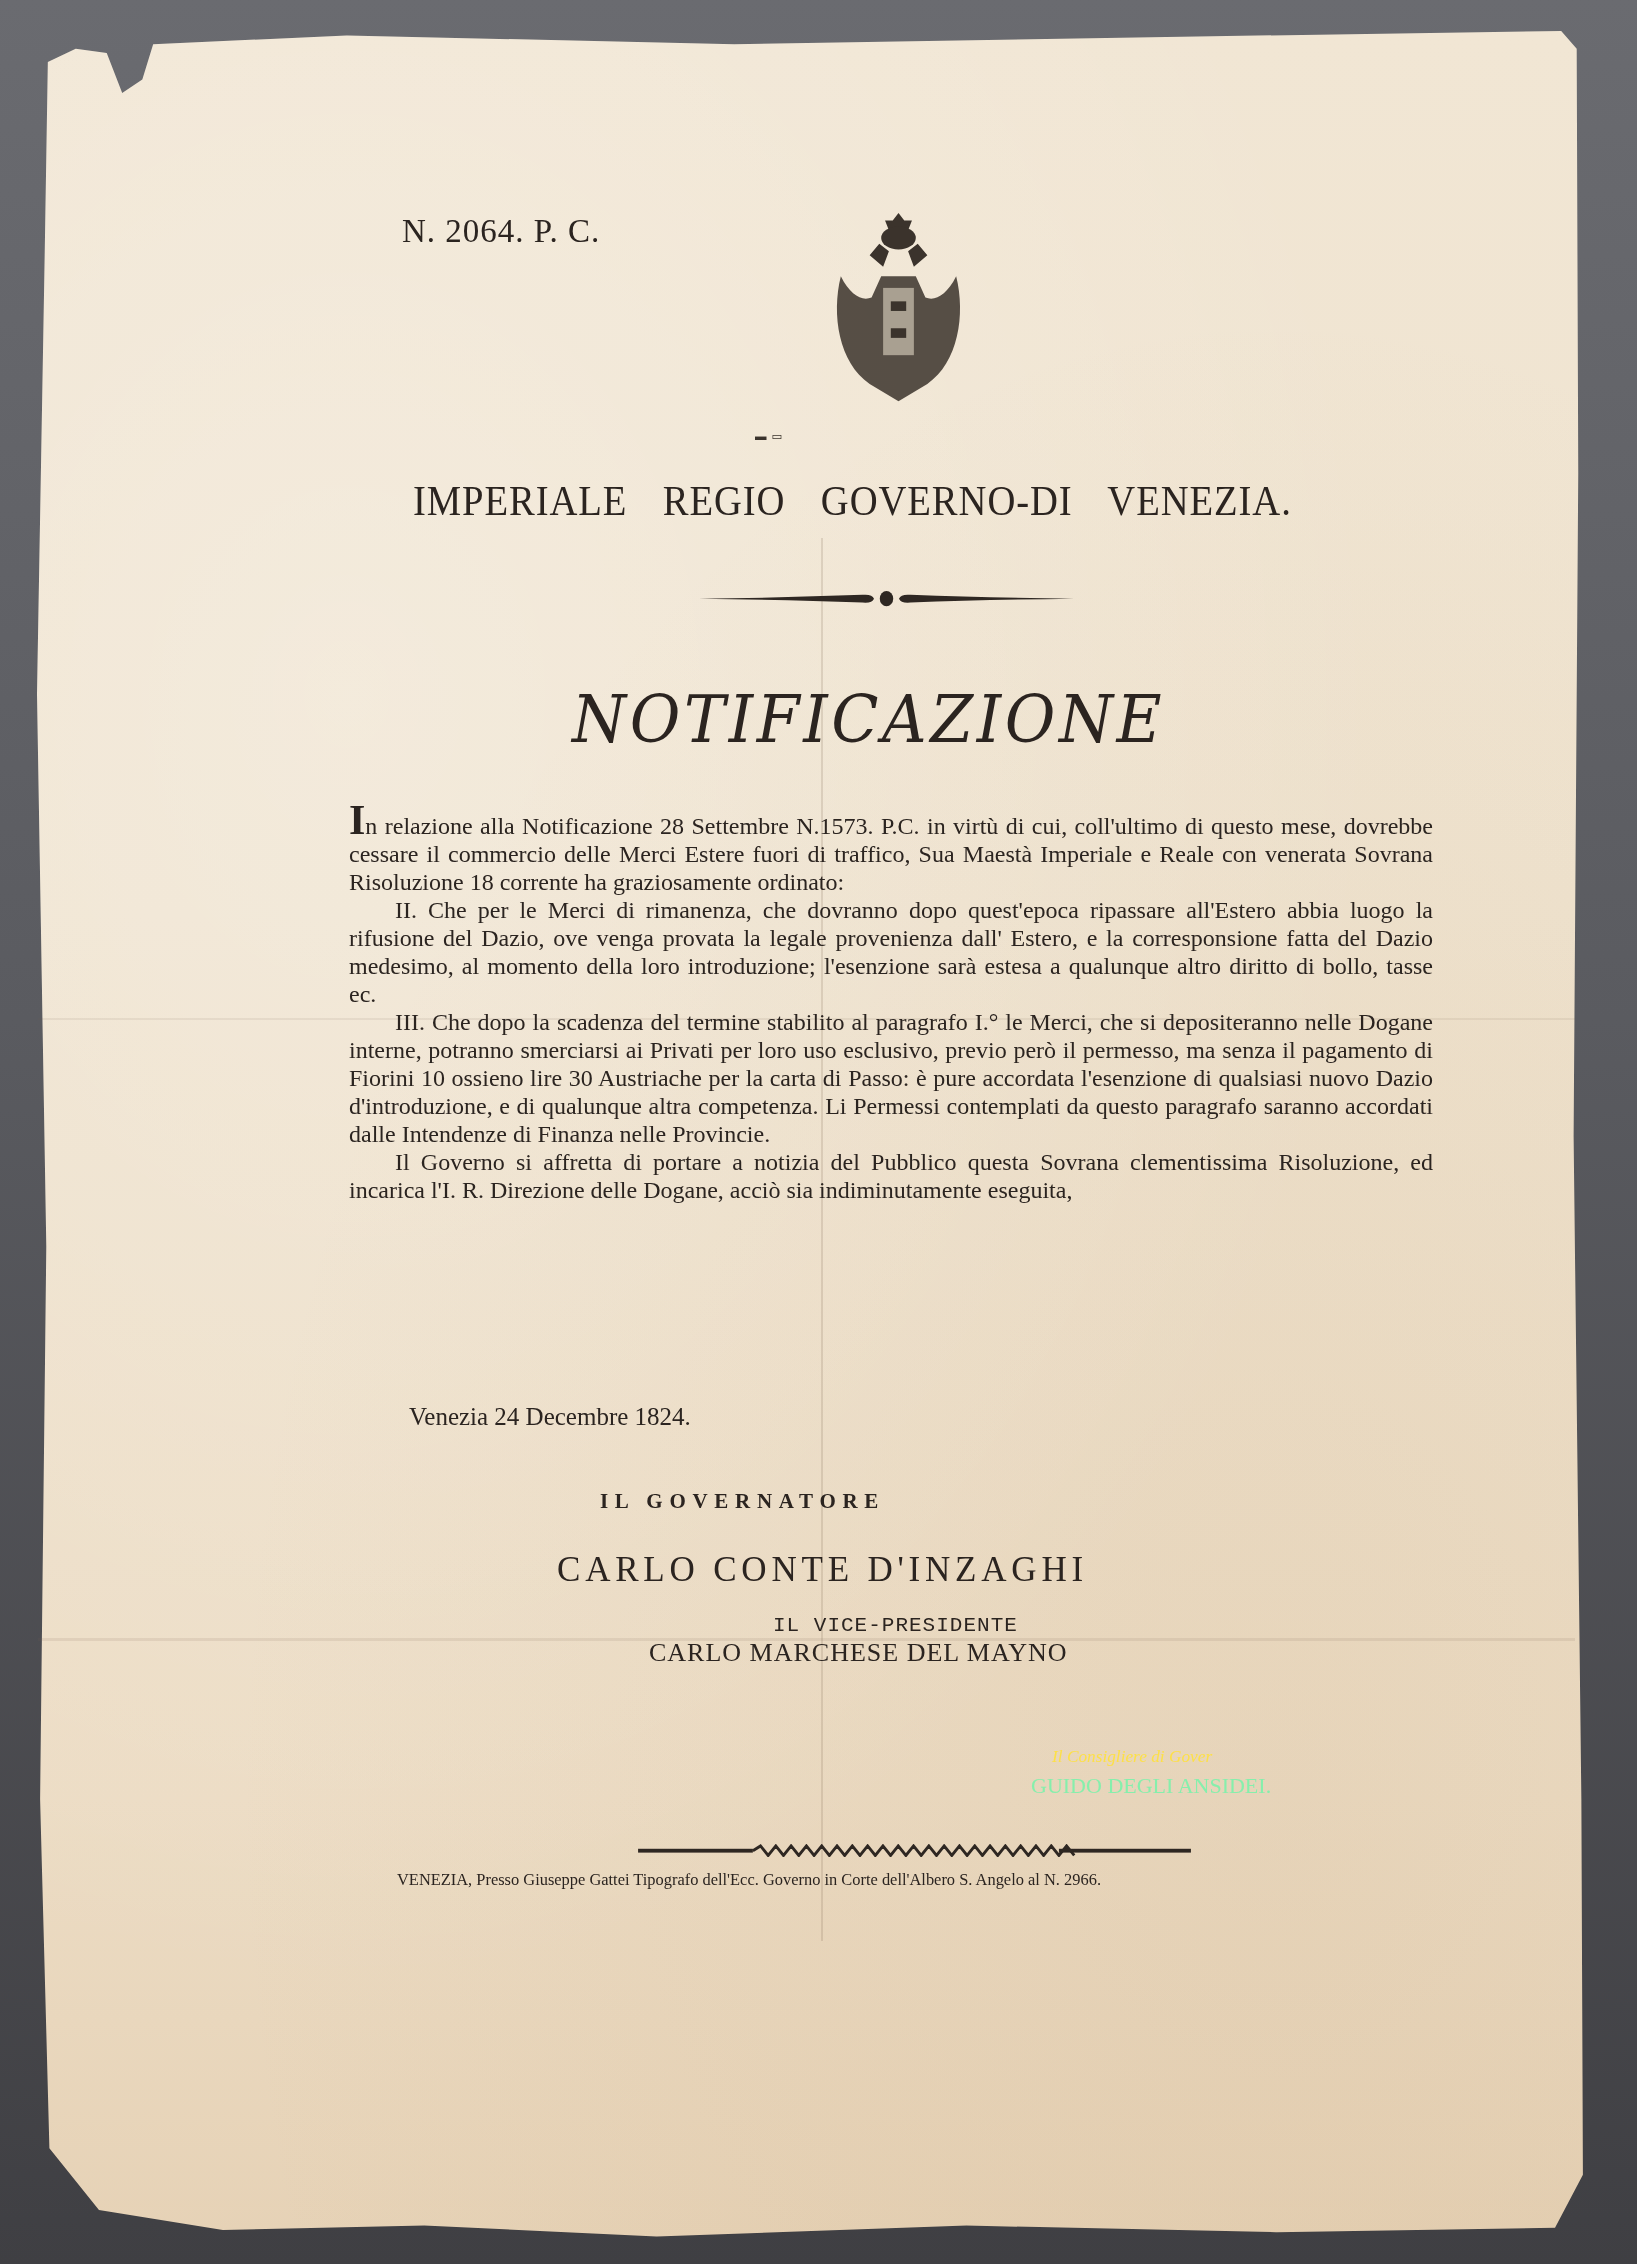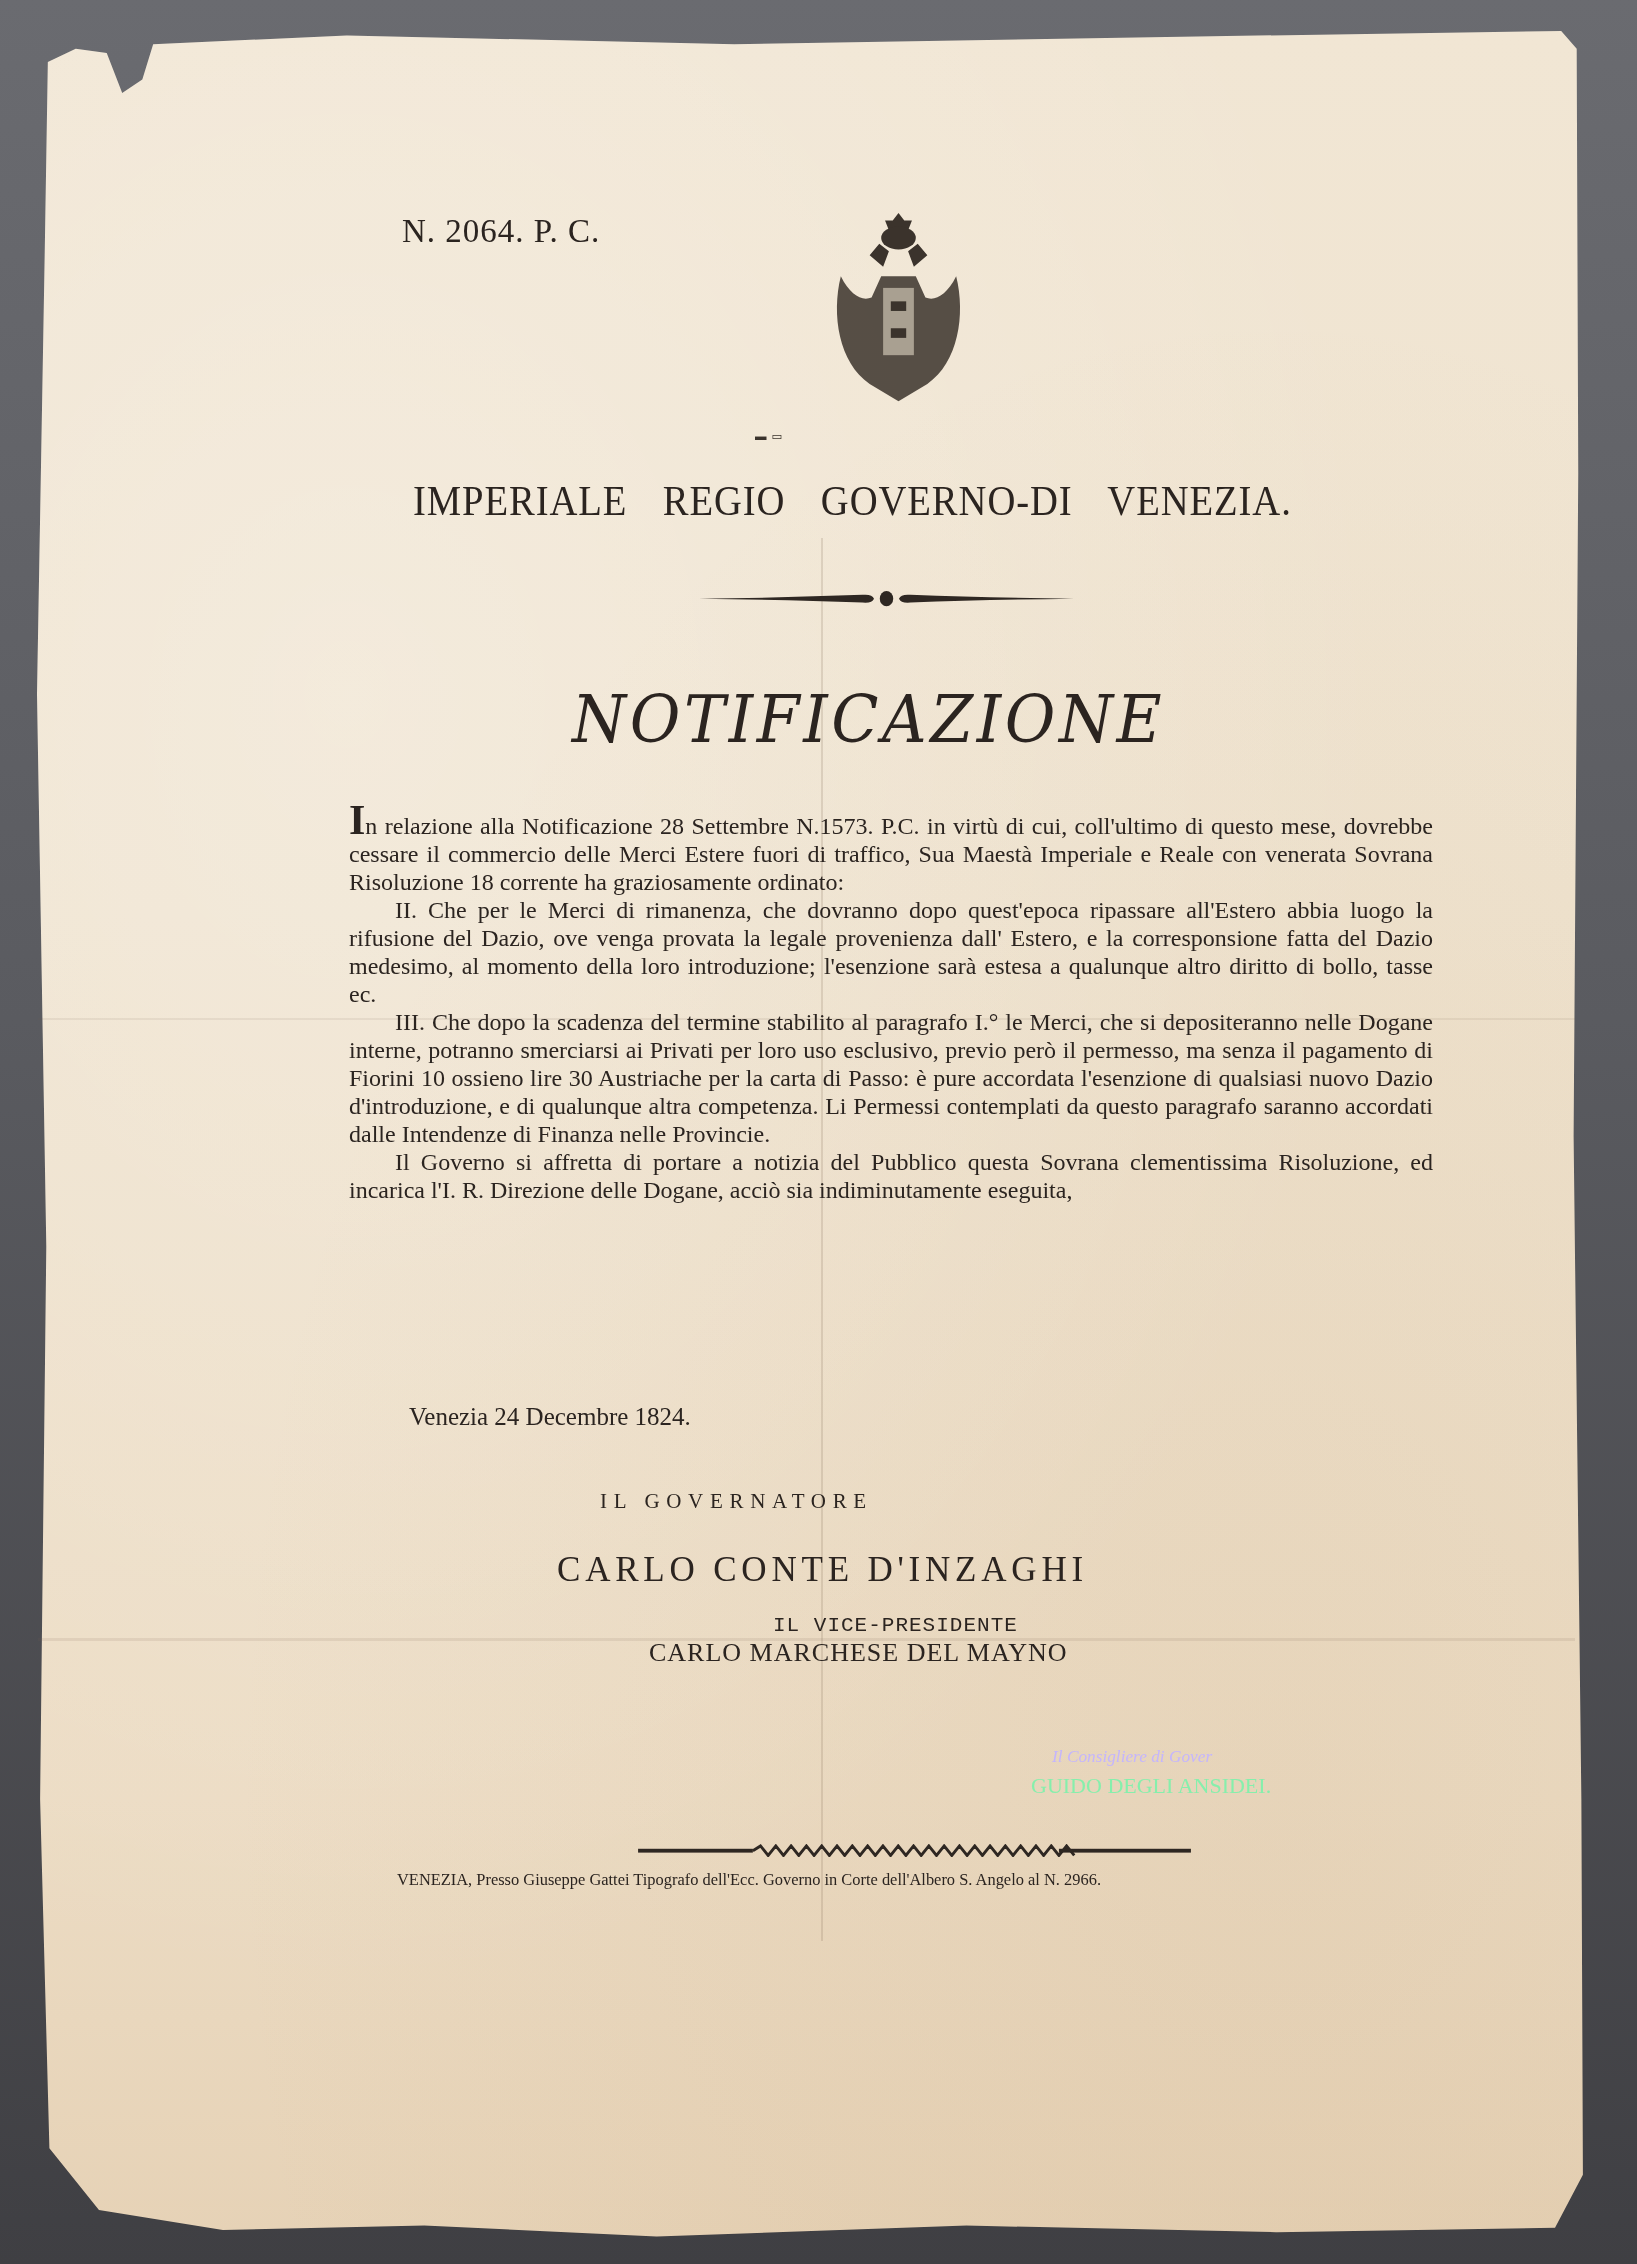--- a/index.html
+++ b/index.html
@@ -33,25 +33,25 @@
   .title span { margin-right: 27px; }
   .divider { left: 699px; top: 590px; width: 375px; height: 17.3px; }
   .heading { left: 572px; top: 682px; font-size: 65px; font-style: italic; letter-spacing: 3.8px; font-family: "DejaVu Serif", serif; transform: scaleX(0.95); transform-origin: left; }
 
   .body { left: 349px; top: 809px; width: 1084px; font-size: 24px; line-height: 28px; white-space: normal; text-align: justify; }
   .body p { margin: 0; text-indent: 0; }
   .body p.ind { text-indent: 46px; }
   .body .dropcap { font-size: 42px; font-weight: bold; line-height: 23px; }
 
   .date { left: 403px; top: 1403px; font-size: 25px; margin-left: 6px; }
-  .gov-title { left: 600px; top: 1489px; font-size: 21px; letter-spacing: 6.7px; font-weight: normal; }
+  .gov-title { left: 600px; top: 1489px; font-size: 21px; letter-spacing: 6.7px; font-weight: bold; }
   .gov-name { left: 557px; top: 1550px; font-size: 35px; letter-spacing: 4.8px; }
   .vp-title { left: 773px; top: 1614px; font-size: 21px; letter-spacing: 1px; font-family: Liberation Mono, monospace; }
   .vp-name { left: 649px; top: 1638px; font-size: 26px; letter-spacing: 1px; }
-  .cons-title { left: 1052px; top: 1747px; font-size: 17.3px; font-style: italic; color: #c4b5fd; text-align: center; }
+  .cons-title { left: 1052px; top: 1747px; font-size: 17.3px; font-style: italic; color: #fde047; text-align: center; }
   .cons-name { left: 1031px; top: 1773px; font-size: 22px; color: #86efac; }
   .printer-rule { left: 637px; top: 1844px; width: 555px; height: 13.4px; }
   .printer { left: 397px; top: 1870px; font-size: 17.3px; transform: scaleX(0.95); transform-origin: left; }
 </style>
 </head>
 <body>
 
 <div class="bg-shade"></div>
 <div class="paper"></div>
 <div class="fold-v"></div>

